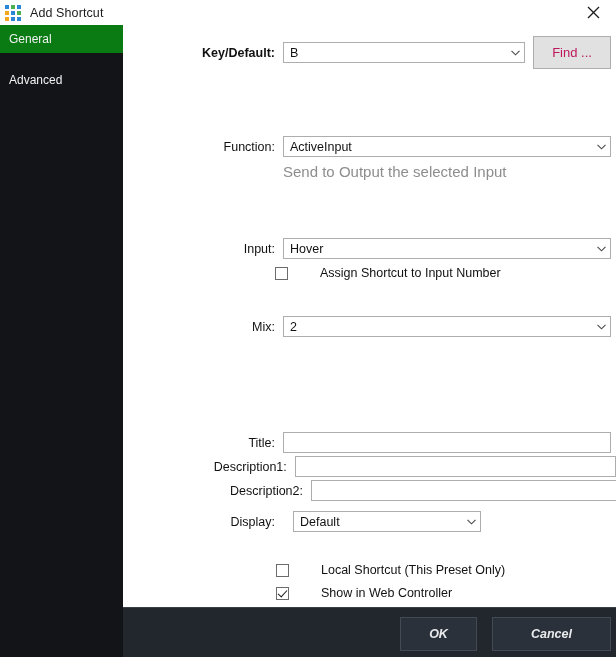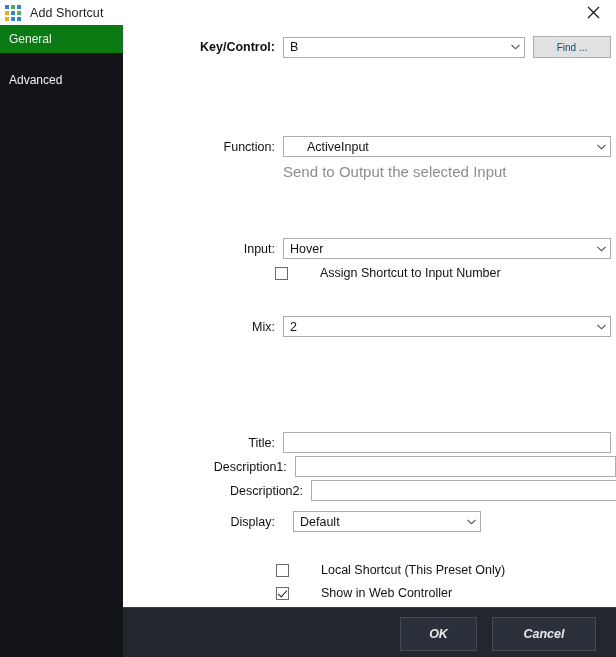--- a/index.html
+++ b/index.html
@@ -120,25 +120,25 @@
     border: 1px solid #adadad;
     background: #ffffff;
     font-size: 12.5px;
     color: #111;
     padding: 0 4px;
     line-height: 19px;
   }
 
   
   .btn-light {
-    height: 22px;
+    height: 33px;
     border: 1px solid #adadad;
     background: #e1e1e1;
-    font-size: 10px;
-    color: #0c4a6e;
+    font-size: 13px;
+    color: #be185d;
     display: flex;
     align-items: center;
     justify-content: center;
     cursor: pointer;
   }
 
   .hint {
     position: absolute;
     font-size: 15px;
     color: #8d8d8d;
@@ -230,35 +230,35 @@
       <span>General</span>
     </div>
     <div class="nav-item">
       <span>Advanced</span>
     </div>
   </div>
 
   <div class="content">
 
     <div class="row" style="left:0; top:11px; width:493px;">
-      <div class="lbl bold" style="width:152px;">Key/Control:</div>
+      <div class="lbl bold" style="width:152px;">Key/Default:</div>
       <div class="combo" style="margin-left:8px; width:242px;">
         <span class="val">B</span>
         <span class="chev">
           <svg width="9" height="6" viewBox="0 0 9 6">
               <path d="M0.5 0.8 L4.5 4.8 L8.5 0.8" fill="none" stroke="#4a4a4a" stroke-width="1.1"></path>
             </svg>
         </span>
       </div>
       <div class="btn-light" style="margin-left:8px; width:78px;">Find ...</div>
     </div>
 
     <div class="row" style="left:0; top:111px; width:493px;">
       <div class="lbl" style="width:152px;">Function:</div>
-      <div class="combo" style="margin-left:8px; width:328px;padding-left:17px;">
+      <div class="combo" style="margin-left:8px; width:328px;">
         <span class="val">ActiveInput</span>
         <span class="chev">
           <svg width="9" height="6" viewBox="0 0 9 6">
               <path d="M0.5 0.8 L4.5 4.8 L8.5 0.8" fill="none" stroke="#4a4a4a" stroke-width="1.1"></path>
             </svg>
         </span>
       </div>
     </div>
     <div class="hint" style="left:160px; top:138px;">Send to Output the selected Input</div>
 
@@ -323,16 +323,16 @@
     </div>
     <div class="cbrow" style="left:153px; top:561px;">
       <span class="cbox checked"></span>
       <span class="cblabel">Show in Web Controller</span>
     </div>
 
   </div>
 
   <div class="footer">
     <div class="btn-dark" style="left:277px; width:77px;">OK</div>
-    <div class="btn-dark" style="left:369px; width:104px;">Cancel</div>
+    <div class="btn-dark" style="left:369px; width:119px;">Cancel</div>
   </div>
 
 </div>
 
 </body></html>

